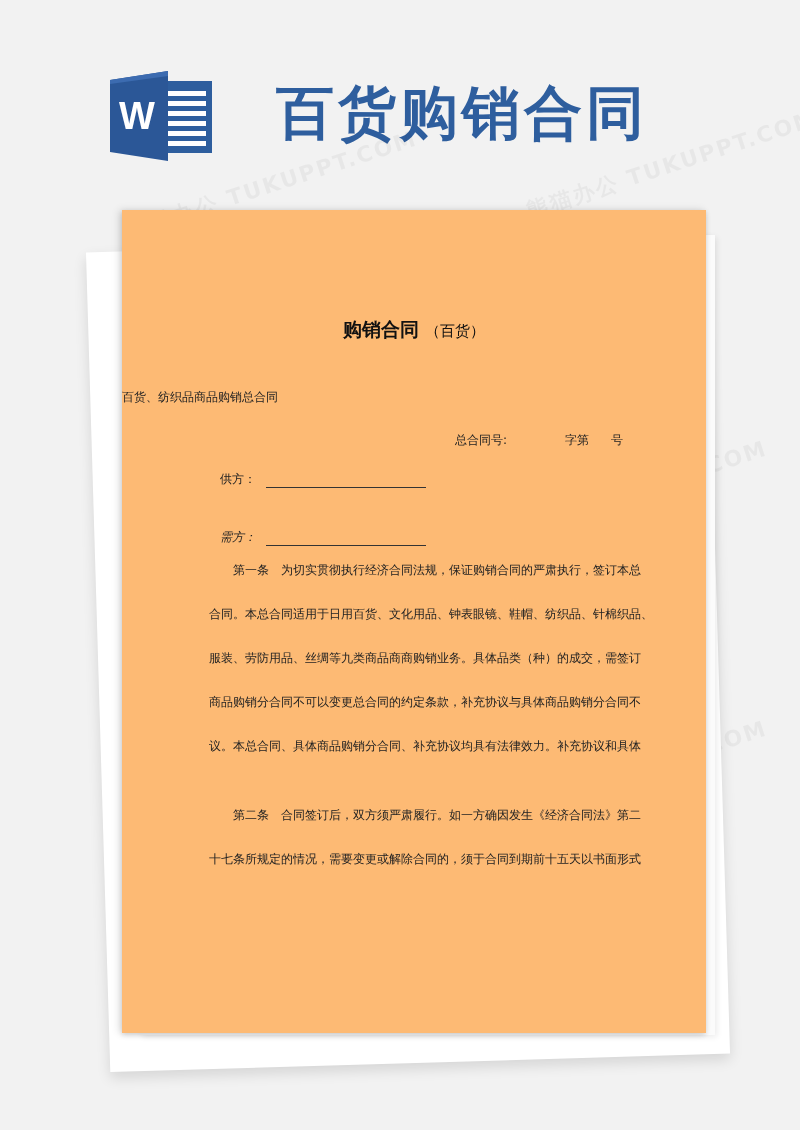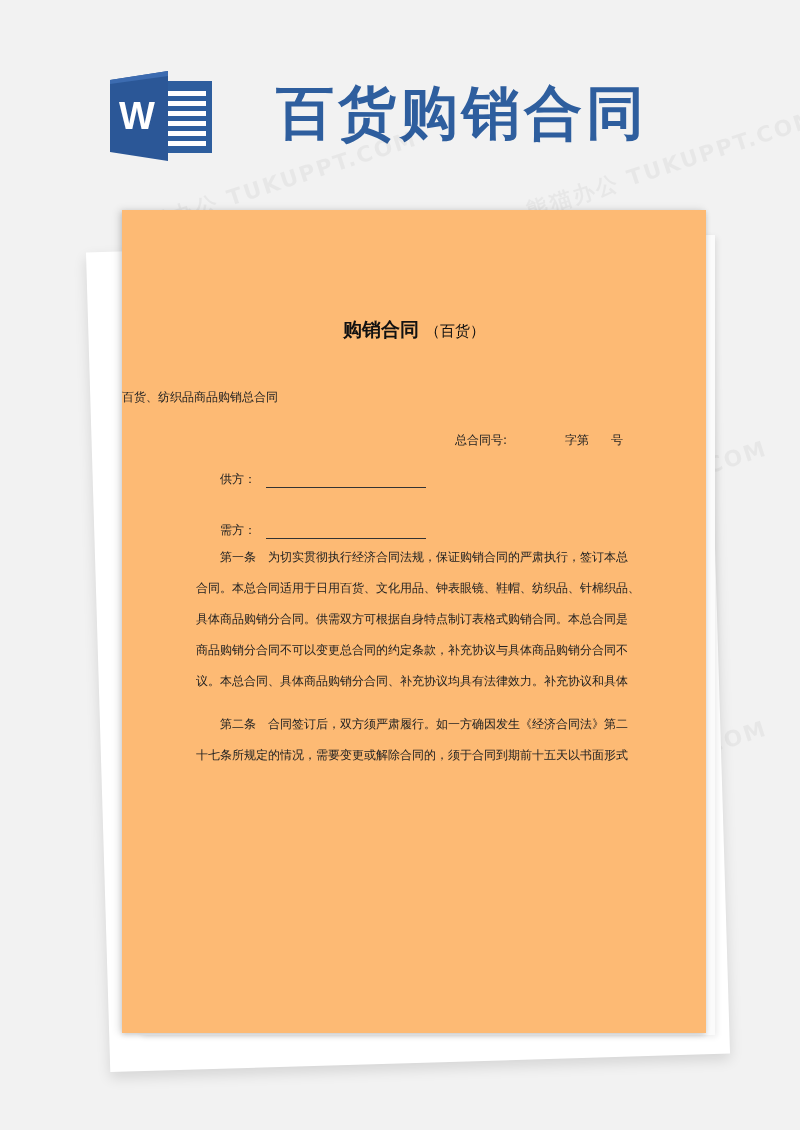--- a/index.html
+++ b/index.html
@@ -53,21 +53,21 @@
       position: absolute; left: 98px; font-size: 12px; color: #222; white-space: nowrap;
     }
     .party .line {
       display: inline-block; width: 160px; border-bottom: 1px solid #333;
       margin-left: 10px; height: 12px; vertical-align: bottom;
     }
     .body-text {
       position: absolute; left: 74px; width: 436px; top: 332px;
       font-size: 12px; color: #222; line-height: 31px;
     }
-    .body-text p { margin: 0; white-space: nowrap; }
+    .body-text p { margin: 13px; white-space: nowrap; }
     .body-text p.indent { padding-left: 24px; }
     .body-text .para-gap { height: 12px; }
     .art { display: inline-block; margin-right: 12px; }
   </style>
 </head>
 <body>
 
 <div class="header">
   <svg class="word-logo" viewBox="0 0 104 90">
     <rect x="38" y="10" width="64" height="72" fill="#2e5e9e"></rect>
@@ -100,27 +100,27 @@
   </div>
   <div class="doc-subtitle">百货、纺织品商品购销总合同</div>
 
   <div class="contract-no">
     <span>总合同号:</span><span class="gap1"></span><span>字第</span><span class="gap2"></span><span>号</span>
   </div>
 
   <div class="party" style="top:261px;">
     <span>供方：</span><span class="line"></span>
   </div>
-  <div class="party" style="top:312px;">
+  <div class="party" style="top:319px;font-style:italic;">
     <span>需方：</span><span class="line"></span>
   </div>
 
   <div class="body-text">
     <p class="indent"><span class="art">第一条</span><span>为切实贯彻执行经济合同法规，保证购销合同的严肃执行，签订本总</span></p>
     <p>合同。本总合同适用于日用百货、文化用品、钟表眼镜、鞋帽、纺织品、针棉织品、</p>
-    <p>具体商品购销分合同。供需双方可根据自身特点制订表格式购销合同。本总合同是</p>
+    <p>服装、劳防用品、丝绸等九类商品商商购销业务。具体品类（种）的成交，需签订</p>
     <p>商品购销分合同不可以变更总合同的约定条款，补充协议与具体商品购销分合同不</p>
     <p>议。本总合同、具体商品购销分合同、补充协议均具有法律效力。补充协议和具体</p>
     <div class="para-gap"></div>
     <p class="indent"><span class="art">第二条</span><span>合同签订后，双方须严肃履行。如一方确因发生《经济合同法》第二</span></p>
     <p>十七条所规定的情况，需要变更或解除合同的，须于合同到期前十五天以书面形式</p>
   </div>
 </div>
 
 </body></html>

